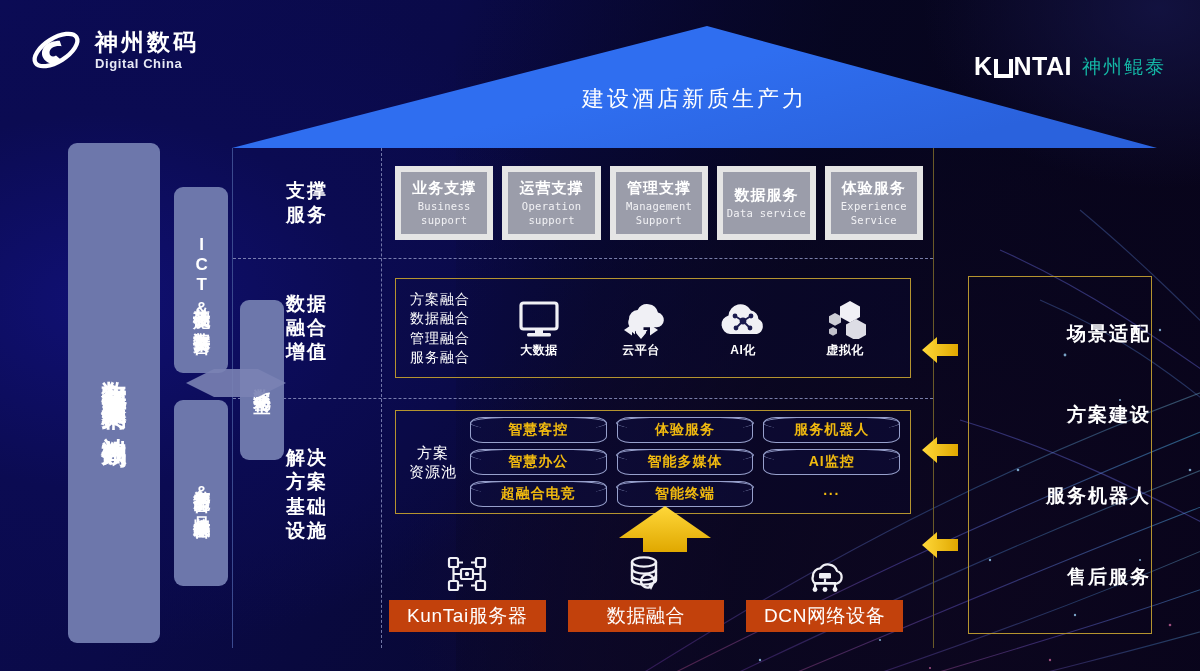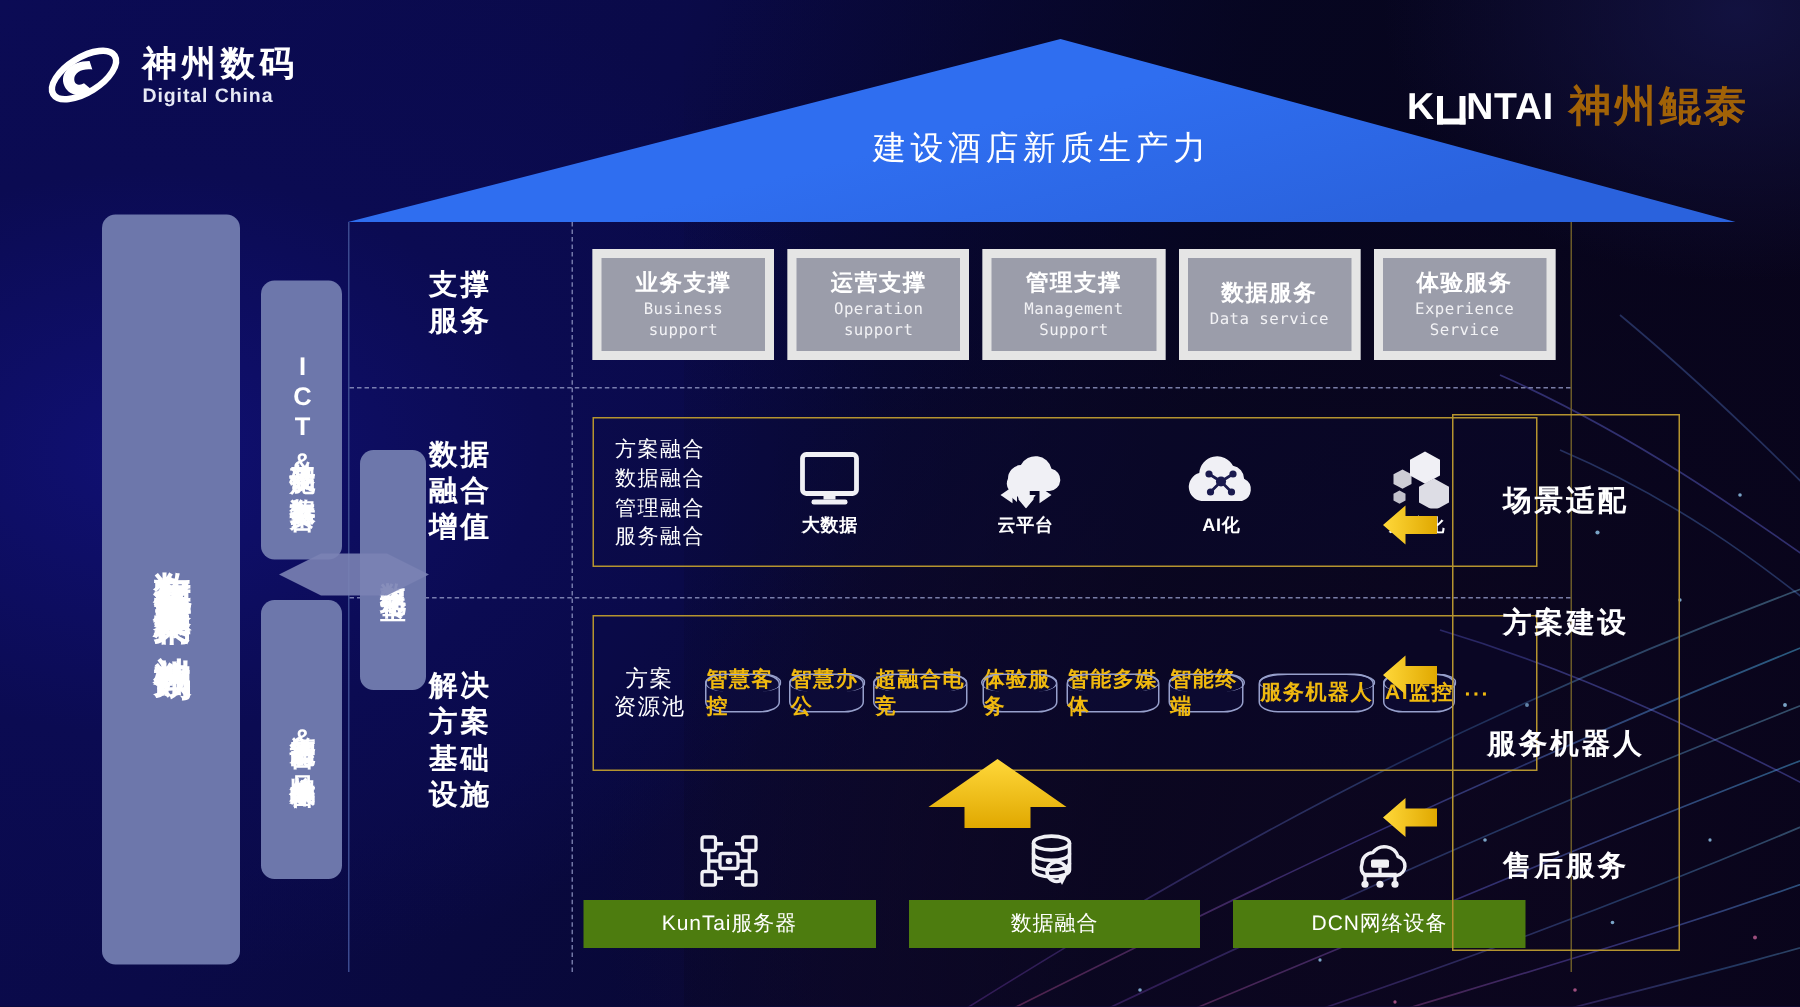--- a/index.html
+++ b/index.html
@@ -31,33 +31,33 @@
 
   
   #logo-dc { position:absolute; left:28px; top:24px; display:flex; align-items:center; gap:11px; }
   .dc-mark { width:56px; height:52px; }
   .dc-text .cn { font-size:23px; font-weight:bold; color:#fff; letter-spacing:3px; line-height:1.15; }
   .dc-text .en { font-size:13px; font-weight:bold; color:#e7e9f5; letter-spacing:.6px; }
 
   #logo-kt { position:absolute; right:34px; top:52px; display:flex; align-items:center; gap:10px; }
   .kt-en { font-size:25px; font-weight:bold; color:#fff; letter-spacing:.5px; display:flex; align-items:center; gap:1px; }
   .kt-u { display:inline-block; width:19px; height:19px; border:4px solid #fff; border-top:none; position:relative; top:2px; }
-  .kt-cn { font-size:28px; font-weight:bold; color:#a16207; letter-spacing:2px; }
+  .kt-cn { font-size:19px; font-weight:normal; color:#14b8a6; letter-spacing:2px; }
 
   
   #roof { position:absolute; left:232px; top:22px; width:925px; height:128px; }
   #roof svg { display:block; }
   #roof-text {
     position:absolute; left:0; right:0; top:62px; text-align:center;
     font-size:22px; color:#fff; letter-spacing:3px; font-weight:500;
   }
 
   
   #house {
-    position:absolute; left:232px; top:148px; width:816px; height:500px;
+    position:absolute; left:232px; top:148px; width:702px; height:500px;
     border-left:1.5px solid #3b4a8f;
     border-right:1.5px solid #6a5a28;
   }
   .row-sep { position:absolute; left:0; right:0; height:0;
     border-top:1.6px dashed #8d93c0; opacity:.85; }
   #sep1 { top:110px; }
   #sep2 { top:250px; }
   .vdash { position:absolute; top:0; bottom:0; left:148px; width:0;
     border-left:1.6px dashed #8d93c0; opacity:.8; }
 
@@ -99,41 +99,41 @@
   
   #row3 { top:250px; height:250px; align-items:flex-start; }
   #row3 .row-label { padding-top:48px; }
   .pool-box {
     margin:12px 22px 0 14px; border:1.6px solid #b5942f; height:104px;
     display:flex; align-items:center; padding:0 10px; gap:10px;
     background:rgba(10,10,60,.2);
   }
   .pool-label { font-size:15px; color:#fff; line-height:1.3; text-align:center; letter-spacing:1px; width:54px; }
   .pool-cols { display:flex; flex:1; gap:10px; }
-  .pool-col { flex:1; display:flex; gap:6px; }
+  .pool-col { flex:1; display:flex; flex-direction:column; gap:6px; }
   .cyl {
     position:relative; height:26px; border:1.3px solid #97a0cc; border-radius:13px/7px;
     display:flex; align-items:center; justify-content:center;
     color:#f0b90f; font-size:14px; font-weight:bold; letter-spacing:1px;
     background:rgba(16,16,70,.35);
   }
   .cyl::before {
     content:""; position:absolute; left:-1.3px; right:-1.3px; top:-1.3px; height:11px;
     border:1.3px solid #97a0cc; border-radius:50%/100%; border-bottom:none;
   }
   .cyl.plain { border:none; background:none; }
   .cyl.plain::before { display:none; }
 
   .infra { position:absolute; left:148px; right:22px; top:152px; display:flex; gap:22px; padding:0 8px; }
   .infra-item { flex:1; display:flex; flex-direction:column; align-items:center; gap:6px; }
   .infra-icon { height:44px; display:flex; align-items:flex-end; }
   .infra-chip {
-    width:100%; height:32px; background:#4d7c0f;
+    width:100%; height:32px; background:#c2410c;
     display:flex; align-items:center; justify-content:center;
-    color:#fff; font-size:14px; letter-spacing:.6px;
+    color:#fff; font-size:19px; letter-spacing:.6px;
     box-shadow:0 0 0 0 rgba(0,0,0,0);
   }
   #up-arrow { position:absolute; left:382px; top:106px; }
 
   
   .lpanel {
     position:absolute; background:#6d77ab; border-radius:9px;
     display:flex; align-items:center; justify-content:center; color:#fff;
   }
   #main-title {
@@ -145,23 +145,23 @@
   #ict-panel { left:174px; top:187px; width:54px; height:186px;
     font-size:17px; font-weight:bold; line-height:1.2; writing-mode:vertical-rl; text-orientation:upright; letter-spacing:1px; }
   #hotel-panel { left:174px; top:400px; width:54px; height:186px;
     font-size:17px; font-weight:bold; line-height:1.2; writing-mode:vertical-rl; text-orientation:upright; letter-spacing:1px; }
   #dx-panel { left:240px; top:300px; width:44px; height:160px;
     font-size:17px; font-weight:bold; writing-mode:vertical-rl; text-orientation:upright; letter-spacing:2px; }
   #dx-diamond { position:absolute; left:186px; top:366px; }
 
   
   #right-panel {
-    position:absolute; left:968px; top:276px; width:152px; height:358px;
+    position:absolute; left:968px; top:276px; width:184px; height:358px;
     border:1.6px solid #b5942f; display:flex; flex-direction:column;
-    justify-content:space-around; align-items:center; padding:16px 0;
+    justify-content:space-around; align-items:flex-end; padding:16px 0;
   }
   #right-panel .svc { font-size:19px; color:#fff; font-weight:bold; letter-spacing:2px; }
   .larrow { position:absolute; }
   #arr1 { left:922px; top:335px; }
   #arr2 { left:922px; top:435px; }
   #arr3 { left:922px; top:530px; }
 </style>
 </head>
 <body>
 

